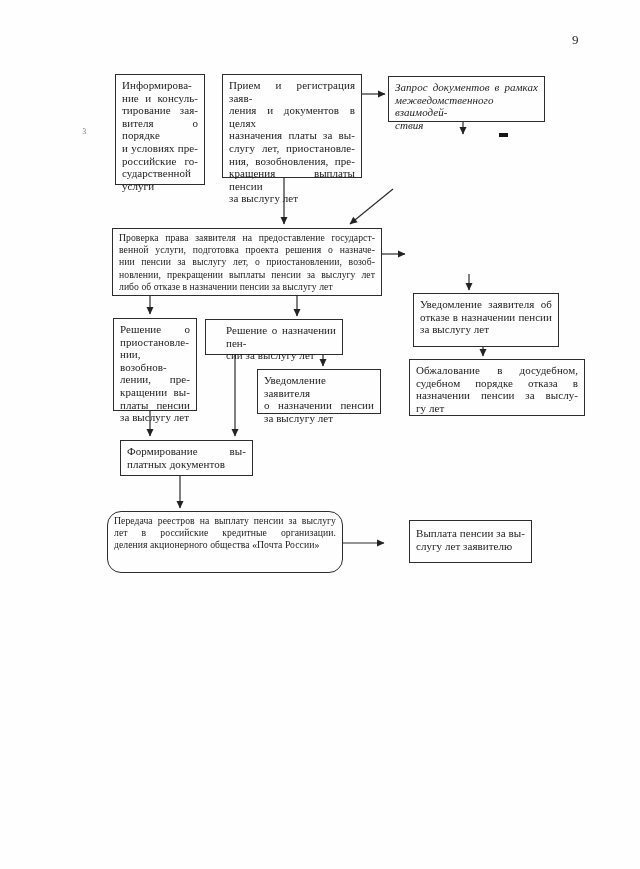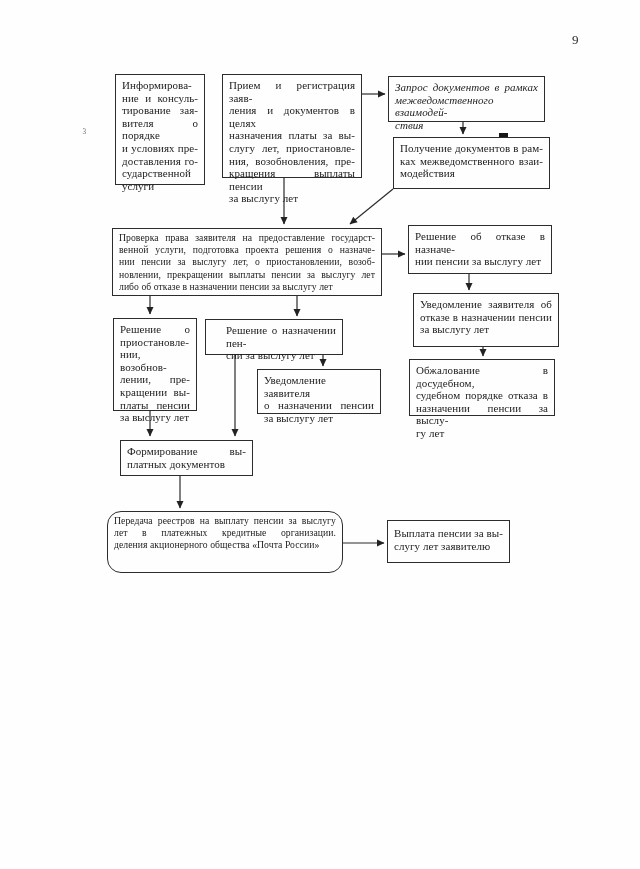--- a/index.html
+++ b/index.html
@@ -91,67 +91,58 @@
       <line x1="343" y1="543" x2="384" y2="543" marker-end="url(#ah)"></line>
     </g>
   </svg>
 
   <div class="node" style="left:115px; top:74px; width:90px; height:111px;">
       <div class="tline">Информирова-</div>
       <div class="tline">ние и консуль-</div>
       <div class="tline">тирование зая-</div>
       <div class="tline">вителя о порядке</div>
       <div class="tline">и условиях пре-</div>
-      <div class="tline">доставления го-</div>
+      <div class="tline">российские го-</div>
       <div class="tline">сударственной</div>
       <div class="tline last">услуги</div>
     </div>
 
   <div class="node" style="left:222px; top:74px; width:140px; height:104px;">
       <div class="tline">Прием и регистрация заяв-</div>
       <div class="tline">ления и документов в целях</div>
       <div class="tline">назначения платы за вы-</div>
       <div class="tline">слугу лет, приостановле-</div>
       <div class="tline">ния, возобновления, пре-</div>
       <div class="tline">кращения выплаты пенсии</div>
       <div class="tline last">за выслугу лет</div>
     </div>
 
   <div class="node" style="left:388px; top:76px; width:157px; height:46px;font-style:italic;">
       <div class="tline">Запрос документов в рамках</div>
       <div class="tline">межведомственного взаимодей-</div>
       <div class="tline last">ствия</div>
     </div>
 
-  <div class="node" style="left:393px; top:137px; width:157px; height:52px;">
-      <div class="tline">Получение документов в рам-</div>
-      <div class="tline">ках межведомственного взаи-</div>
-      <div class="tline last">модействия</div>
-    </div>
 
   <div class="node node--sm" style="left:112px; top:228px; width:270px; height:68px;">
       <div class="tline">Проверка права заявителя на предоставление государст-</div>
       <div class="tline">венной услуги, подготовка проекта решения о назначе-</div>
       <div class="tline">нии пенсии за выслугу лет, о приостановлении, возоб-</div>
       <div class="tline">новлении, прекращении выплаты пенсии за выслугу лет</div>
       <div class="tline last">либо об отказе в назначении пенсии за выслугу лет</div>
     </div>
 
-  <div class="node" style="left:408px; top:225px; width:144px; height:49px;">
-      <div class="tline">Решение об отказе в назначе-</div>
-      <div class="tline last">нии пенсии за выслугу лет</div>
-    </div>
 
   <div class="node" style="left:413px; top:293px; width:146px; height:54px;">
       <div class="tline">Уведомление заявителя об</div>
       <div class="tline">отказе в назначении пенсии</div>
       <div class="tline last">за выслугу лет</div>
     </div>
 
-  <div class="node" style="left:409px; top:359px; width:146px; height:57px;">
+  <div class="node" style="left:409px; top:359px; width:176px; height:57px;">
       <div class="tline">Обжалование в досудебном,</div>
       <div class="tline">судебном порядке отказа в</div>
       <div class="tline">назначении пенсии за выслу-</div>
       <div class="tline last">гу лет</div>
     </div>
 
   <div class="node" style="left:113px; top:318px; width:84px; height:93px;">
       <div class="tline">Решение о</div>
       <div class="tline">приостановле-</div>
       <div class="tline">нии, возобнов-</div>
@@ -172,24 +163,24 @@
       <div class="tline last">за выслугу лет</div>
     </div>
 
   <div class="node" style="left:120px; top:440px; width:133px; height:36px;">
       <div class="tline">Формирование вы-</div>
       <div class="tline last">платных документов</div>
     </div>
 
   <div class="node node--sm" style="left:107px; top:511px; width:236px; height:62px;border-radius:14px;">
       <div class="tline">Передача реестров на выплату пенсии за выслугу</div>
-      <div class="tline">лет в платежных кредитные организации.</div>
+      <div class="tline">лет в российские кредитные организации.</div>
       <div class="tline last">деления акционерного общества «Почта России»</div>
     </div>
 
-  <div class="node" style="left:387px; top:520px; width:123px; height:43px; padding-top:6px;">
+  <div class="node" style="left:409px; top:520px; width:123px; height:43px; padding-top:6px;">
       <div class="tline">Выплата пенсии за вы-</div>
       <div class="tline last">слугу лет заявителю</div>
     </div>
 
   <div class="speck"></div>
 
 </div>
 
 </body></html>

